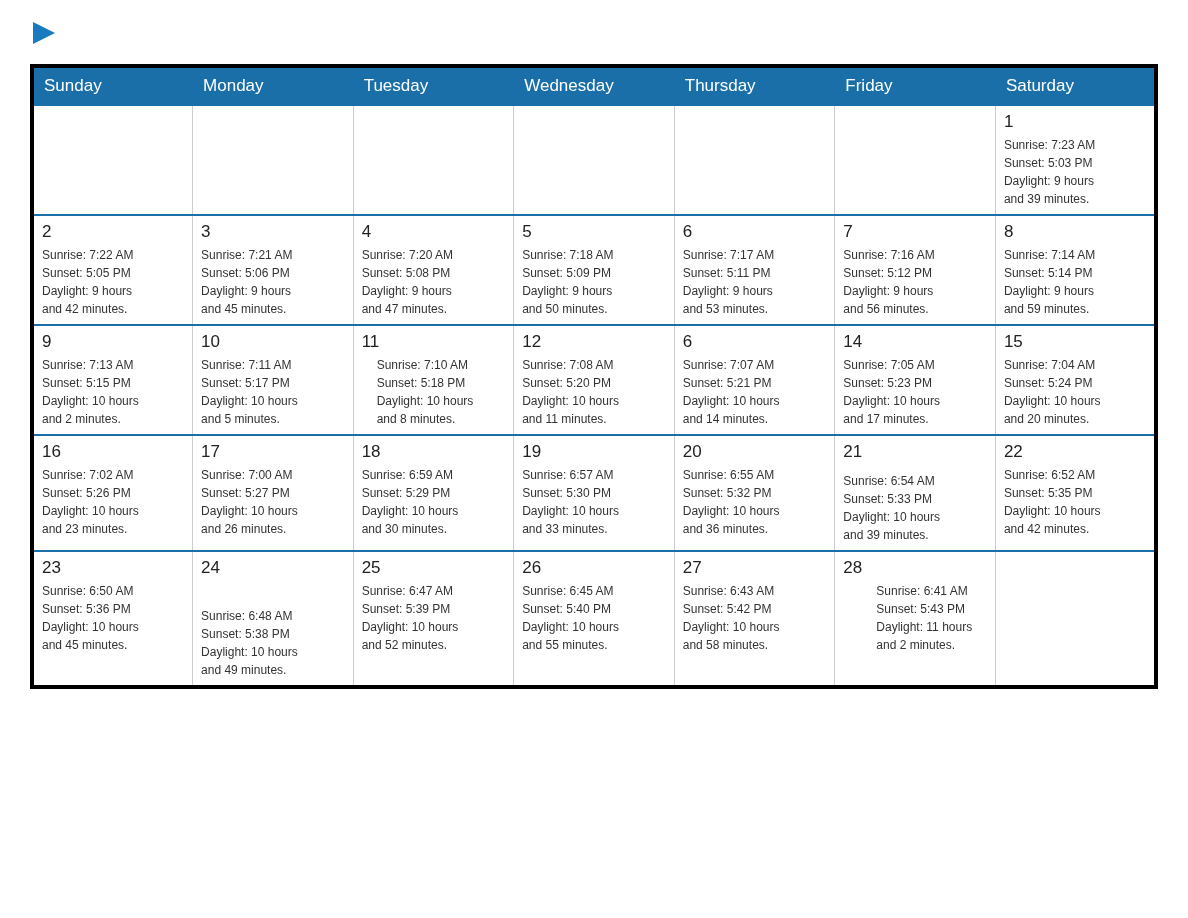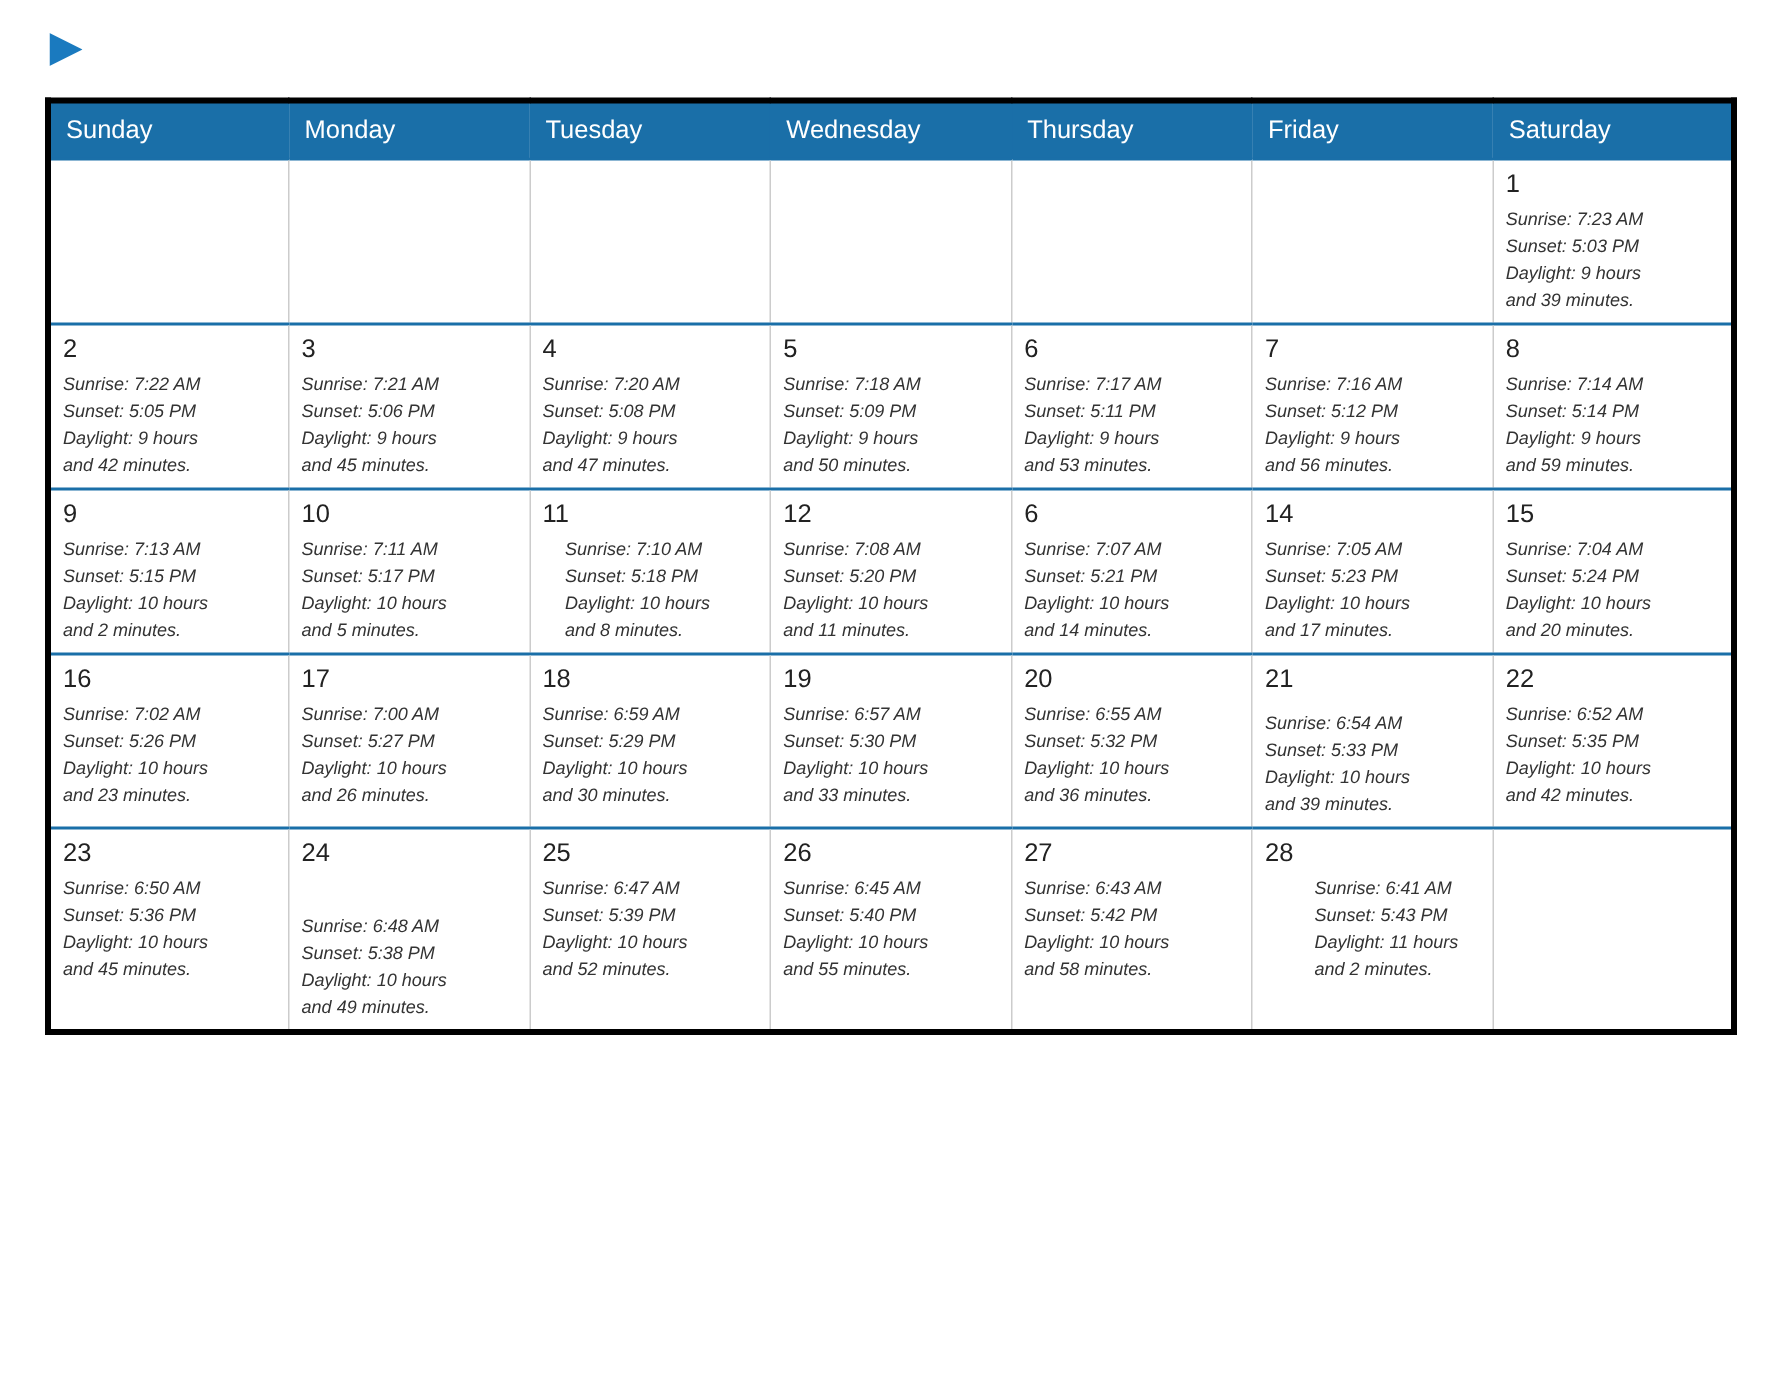--- a/index.html
+++ b/index.html
@@ -61,21 +61,20 @@
       font-size: 17px;
       font-weight: normal;
       color: #222;
       display: block;
       margin-bottom: 4px;
     }
     .day-info {
       font-size: 12px;
       color: #333;
       line-height: 1.5;
-      font-style: italic;
     }
     .empty-cell {
       background: #fff;
     }
     .week-row td {
       border-top: 2px solid #1a6fa8;
     }
     .logo-wrapper {
       display: flex;
       flex-direction: column;

